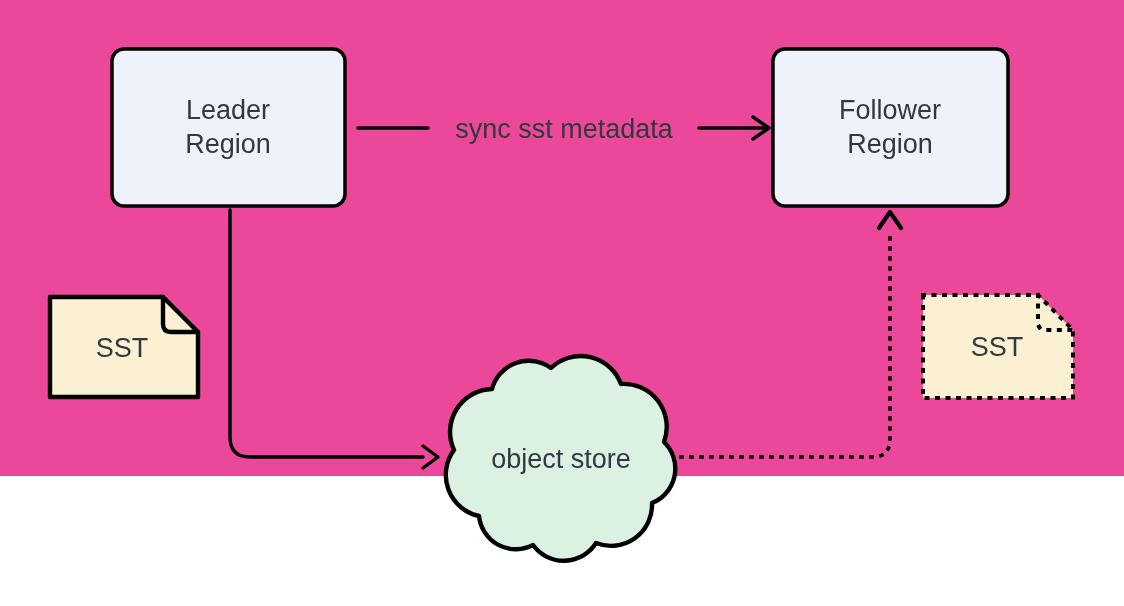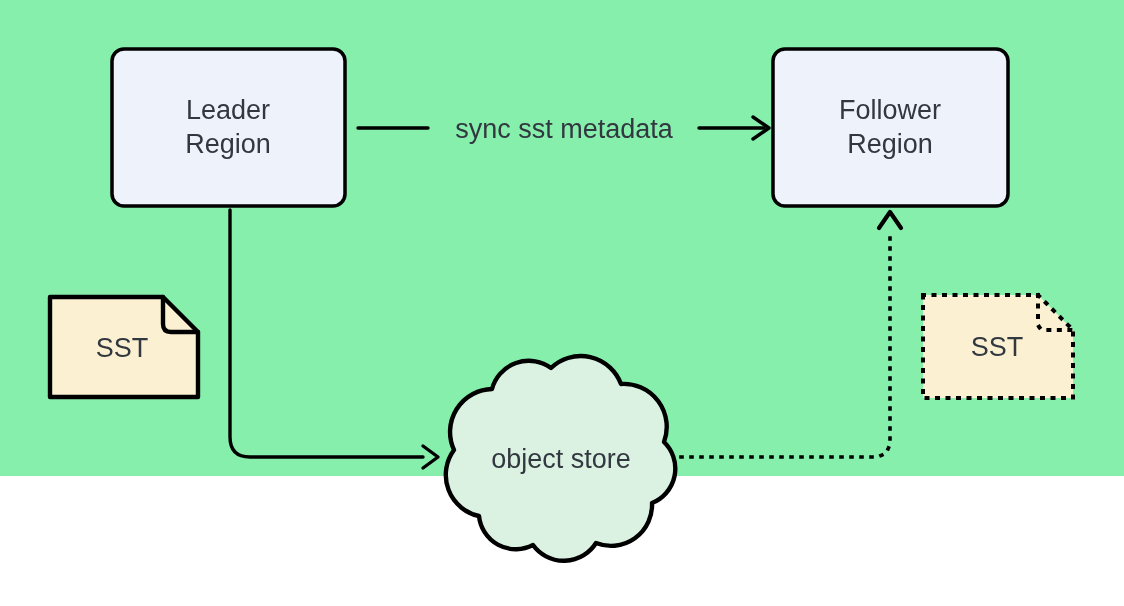--- a/index.html
+++ b/index.html
@@ -8,21 +8,21 @@
     background: #ffffff;
     width: 1124px;
     height: 606px;
     overflow: hidden;
     font-family: "Liberation Sans", "DejaVu Sans", sans-serif;
   }
   .canvas {
     position: relative;
     width: 1124px;
     height: 476px;
-    background: #86efac;
+    background: #ec4899;
   }
   svg { display: block; }
   text {
     font-family: "Liberation Sans", "DejaVu Sans", sans-serif;
     font-size: 27px;
   }
   .node-label { font-size: 27px; }
   .edge-label { font-size: 27px; }
 </style>
 </head>

